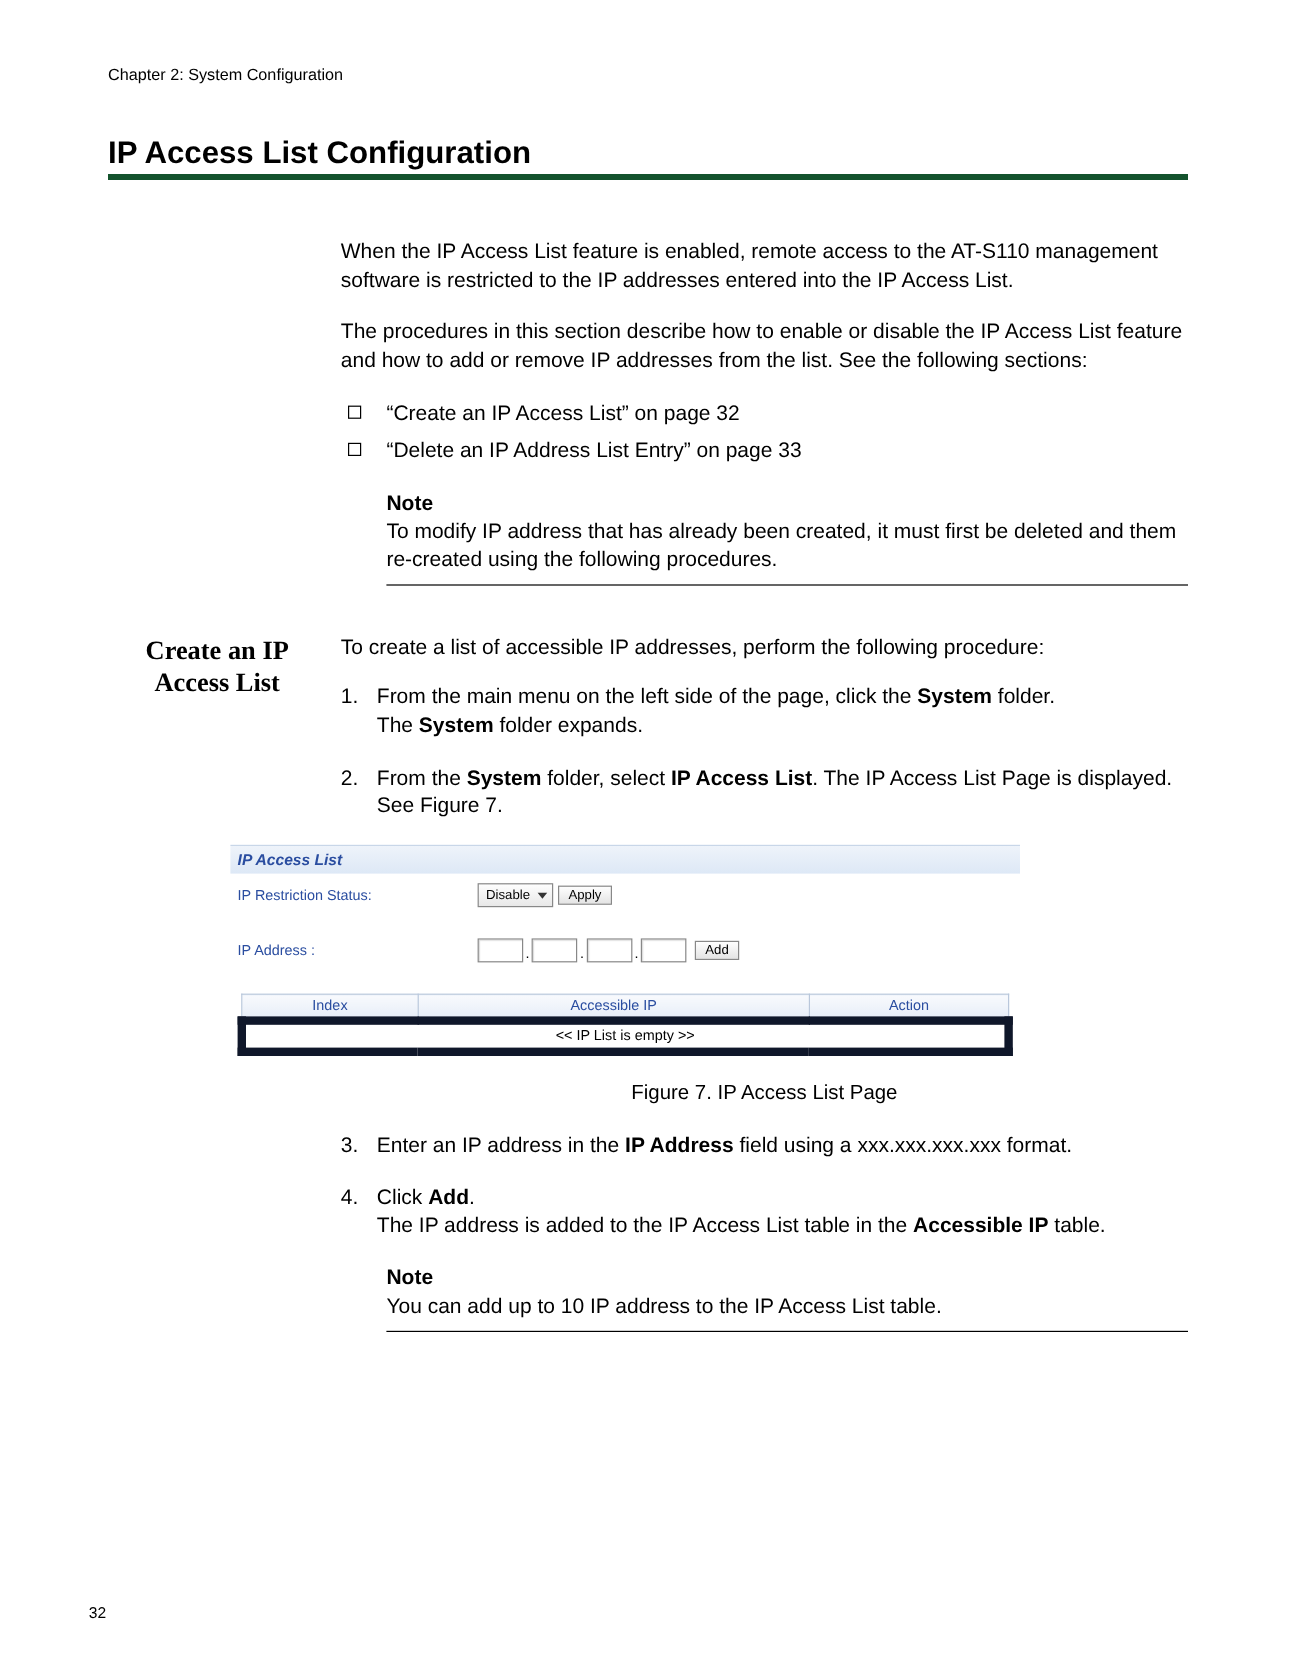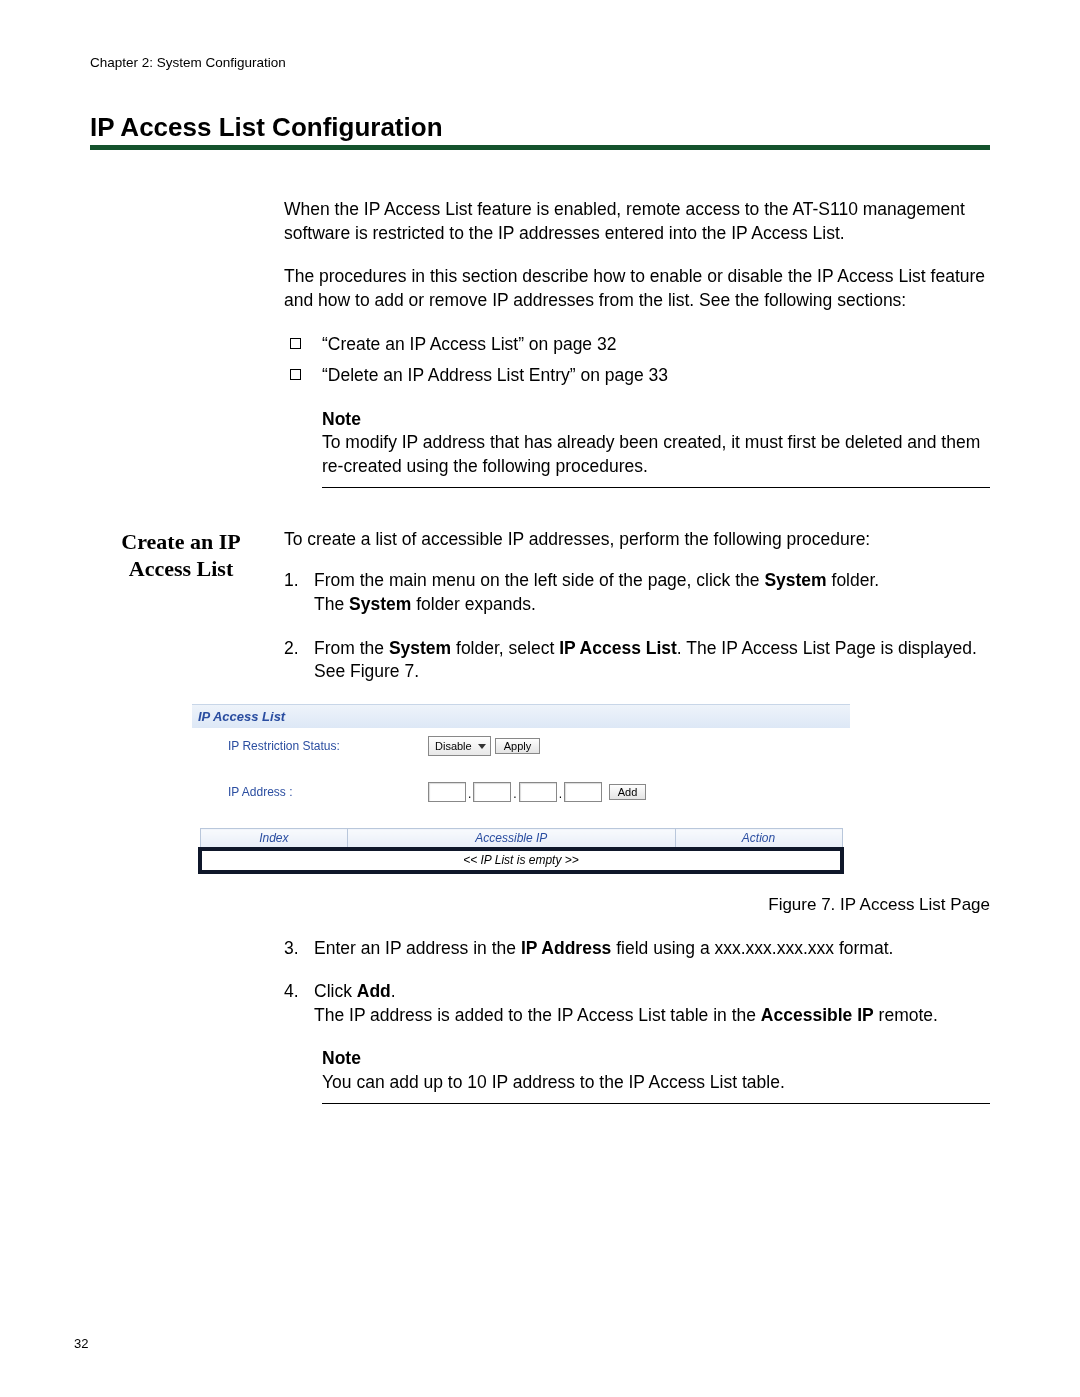--- a/index.html
+++ b/index.html
@@ -130,21 +130,20 @@
   .form-row {
     display: flex;
     align-items: center;
     margin-bottom: 26px;
   }
   .form-row:last-child { margin-bottom: 6px; }
   .form-label {
     width: 200px;
     flex-shrink: 0;
     color: #2a4da0;
-    margin-left: 30px;
   }
   .select-box {
     display: inline-flex;
     align-items: center;
     border: 1px solid #888;
     background: linear-gradient(#fefefe, #e8e8e8);
     height: 18px;
     padding: 0 4px 0 6px;
     font-size: 11px;
     color: #000;
@@ -179,37 +178,36 @@
   .octet-dot {
     margin: 0 2px;
     color: #000;
     align-self: flex-end;
   }
   .fig-table {
     width: 100%;
     border-collapse: collapse;
     margin-top: 6px;
     font-size: 12px;
-    font-style: italic;
   }
   .fig-table th {
     background: linear-gradient(#f8fafd, #e8eef8);
     border: 1px solid #b9c7db;
     color: #2a4da0;
     font-weight: normal;
     padding: 1px 4px;
   }
   .fig-table td {
-    border: 4px solid #0f172a;
+    border: 7px solid #0f172a;
     padding: 1px 4px;
     text-align: center;
     color: #000;
   }
   .figure-caption {
-    text-align: right;
+    text-align: center;
     font-size: 17px;
     margin: 10px 0 20px 0;
     font-family: Arial, Helvetica, sans-serif;
     color: #000;
   }
   .page-number {
     position: absolute;
     bottom: 46px;
     left: 74px;
     font-size: 13px;
@@ -296,21 +294,21 @@
       <div class="figure-caption">Figure 7. IP Access List Page</div>
 
       <ol class="numbered-list">
         <li>
           <span class="num">3.</span>
           <span>Enter an IP address in the </span><b>IP Address</b><span> field using a xxx.xxx.xxx.xxx format.</span>
         </li>
         <li>
           <span class="num">4.</span>
           <span>Click </span><b>Add</b><span>.</span><br>
-          <span>The IP address is added to the IP Access List table in the </span><b>Accessible IP</b><span> remote.</span>
+          <span>The IP address is added to the IP Access List table in the </span><b>Accessible IP</b><span> table.</span>
         </li>
       </ol>
 
       <div class="note-block-2">
         <div class="note-label">Note</div>
         <div>You can add up to 10 IP address to the IP Access List table.</div>
       </div>
 
     </div>
   </div>

